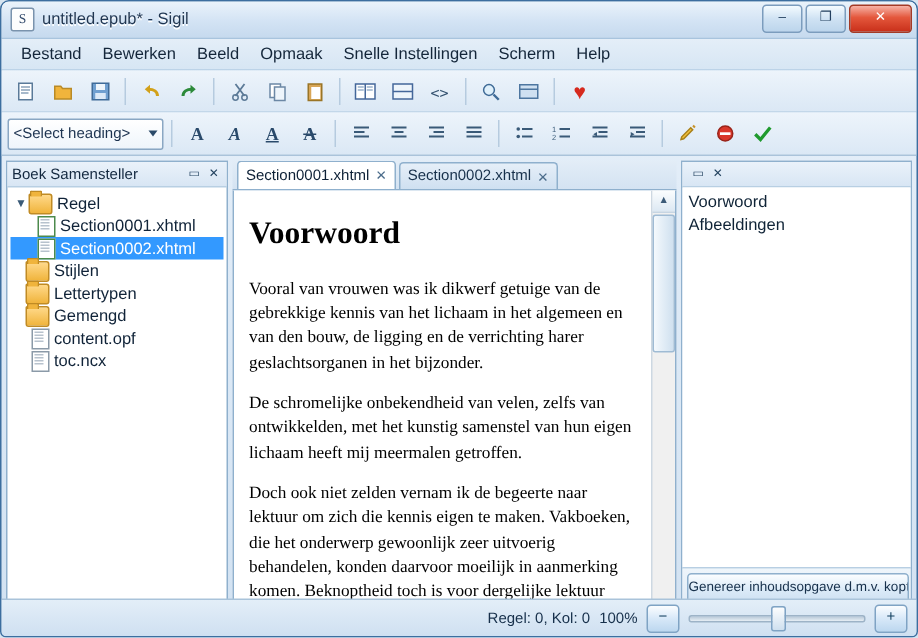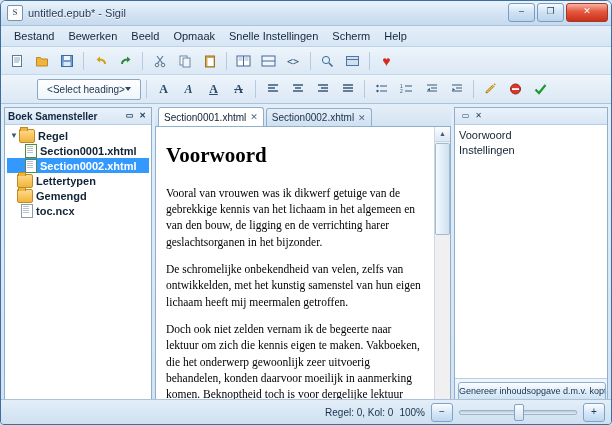--- a/index.html
+++ b/index.html
@@ -129,22 +129,21 @@
     height: 19px;
     border: 1px solid #8aa7c3;
     border-radius: 2px;
     background: linear-gradient(180deg, #ffffff 0%, #eef5fb 100%);
     font-size: 10px;
     color: #1c3busy;
     color: #1c3350;
     display: flex;
     align-items: center;
     padding: 0 3px;
-    justify-content: center;
-    margin-left: 32px;
+    justify-content: space-between;
   }
   .caret-down {
     width: 0; height: 0;
     border-left: 3px solid transparent;
     border-right: 3px solid transparent;
     border-top: 4px solid #2b4a69;
   }
   
   .main {
     display: flex;
@@ -172,21 +171,21 @@
   .panel-header .ph-title { flex: 1; }
   .ph-btn {
     width: 11px; height: 11px;
     font-size: 8px;
     line-height: 10px;
     text-align: center;
     color: #22425f;
     margin-left: 2px;
   }
   
-  .left-panel { width: 146px; font-weight: bold; }
+  .left-panel { width: 146px; }
   .tree {
     flex: 1;
     padding: 3px 2px;
     overflow: hidden;
     font-size: 11px;
     color: #102338;
   }
   .tree-row {
     display: flex;
     align-items: center;
@@ -608,25 +607,33 @@
         <div class="tree-row" style="padding-left:16px">
           <span class="ficon doc green"></span>
           <span>Section0001.xhtml</span>
         </div>
         <div class="tree-row sel" style="padding-left:16px">
           <span class="ficon doc green"></span>
           <span>Section0002.xhtml</span>
         </div>
         <div class="tree-row" style="padding-left:10px">
           <span class="ficon folder"></span>
+          <span>Stijlen</span>
+        </div>
+        <div class="tree-row" style="padding-left:10px">
+          <span class="ficon folder"></span>
           <span>Lettertypen</span>
         </div>
         <div class="tree-row" style="padding-left:10px">
           <span class="ficon folder"></span>
           <span>Gemengd</span>
+        </div>
+        <div class="tree-row" style="padding-left:12px">
+          <span class="ficon doc"></span>
+          <span>content.opf</span>
         </div>
         <div class="tree-row" style="padding-left:12px">
           <span class="ficon doc"></span>
           <span>toc.ncx</span>
         </div>
       </div>
     </div>
 
     <div class="center-panel">
       <div class="tabstrip">
@@ -653,21 +660,21 @@
       </div>
     </div>
 
     <div class="panel right-panel">
       <div class="panel-header">
         <span class="ph-btn">▭</span>
         <span class="ph-btn">✕</span>
       </div>
       <div class="toc-list">
         <div class="toc-item">Voorwoord</div>
-        <div class="toc-item">Instellingen</div>
+        <div class="toc-item">Afbeeldingen</div>
       </div>
       <div class="toc-footer">
         <div class="toc-btn">Genereer inhoudsopgave d.m.v. koptesten</div>
       </div>
     </div>
   </div>
 
   <div class="statusbar">
     <span>Regel: 0, Kol: 0</span>
     <span>100%</span>

